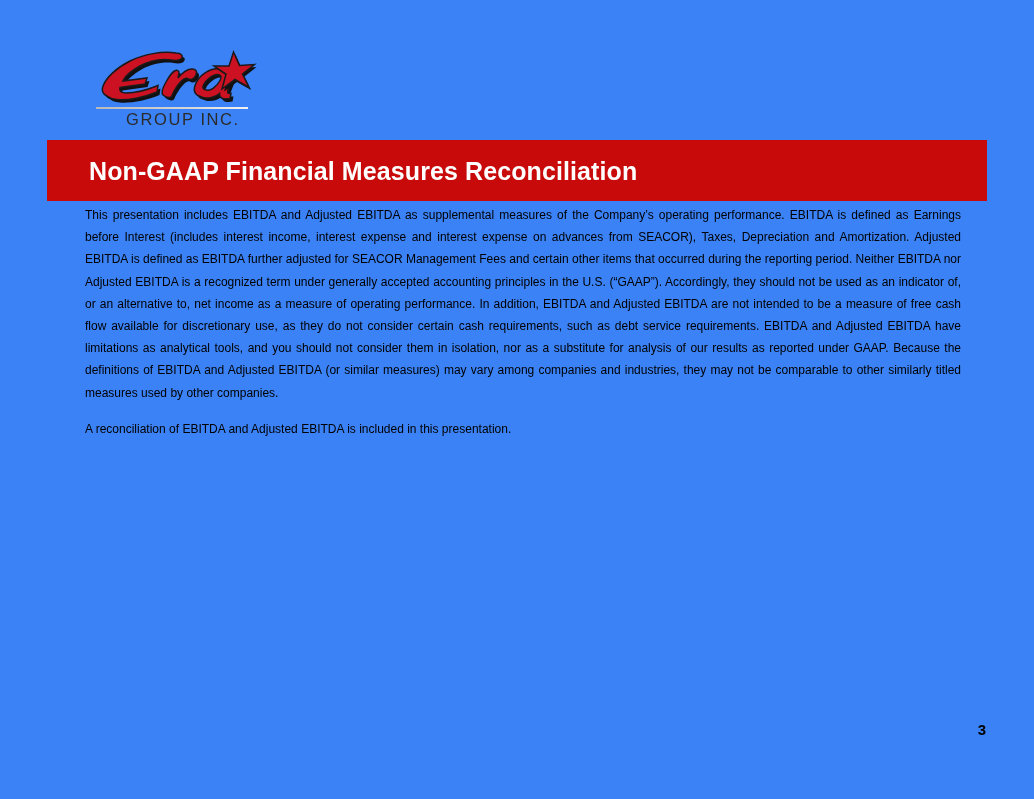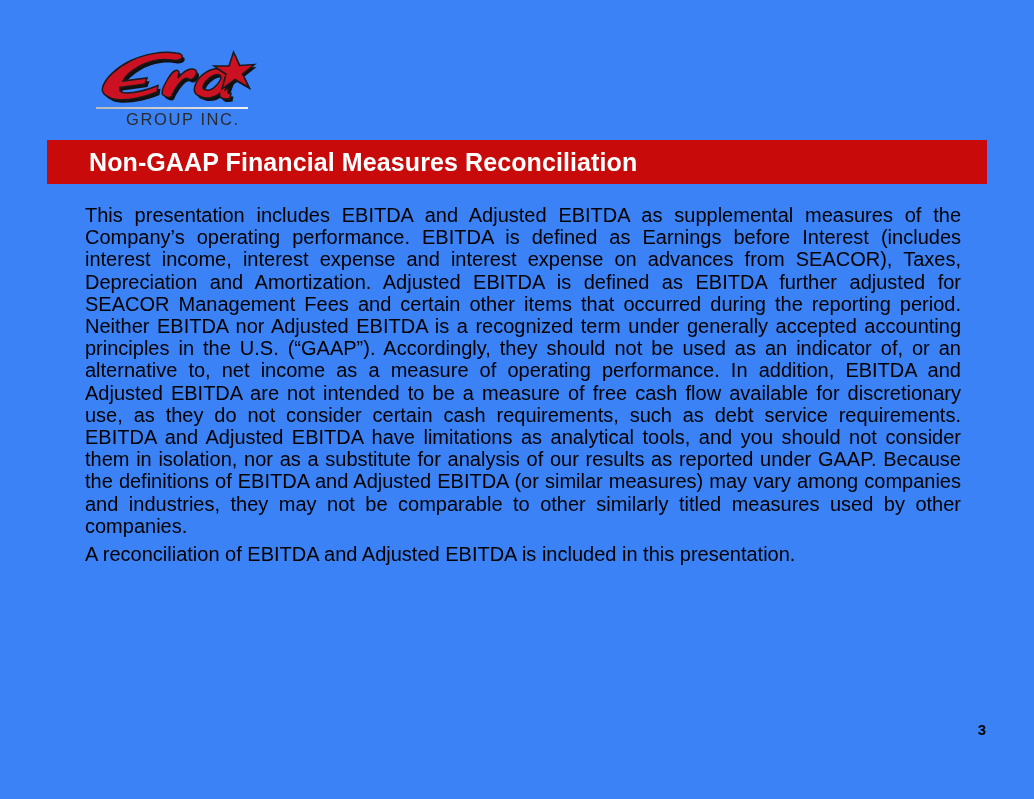--- a/index.html
+++ b/index.html
@@ -57,21 +57,21 @@
     font-family: "Liberation Sans", sans-serif;
     white-space: nowrap;
   }
 
   
   .title-banner {
     position: absolute;
     left: 47px;
     top: 140px;
     width: 940px;
-    height: 44px;
+    height: 61px;
     background: #c80a0a;
   }
   .title-text {
     position: absolute;
     left: 42px;
     top: 50%;
     transform: translateY(-50%);
     color: #ffffff;
     font-size: 25px;
     font-weight: bold;
@@ -81,30 +81,30 @@
   }
 
   
   .body-area {
     position: absolute;
     left: 85px;
     top: 204px;
     width: 876px;
   }
   .para {
-    font-size: 20px;
+    font-size: 12px;
     line-height: 22.2px;
     color: #000000;
     text-align: justify;
     text-justify: inter-word;
     margin: 0;
     font-family: "Liberation Sans", sans-serif;
   }
   .para + .para {
-    margin-top: 6px;
+    margin-top: 14px;
     text-align: left;
   }
 
   
   .page-number {
     position: absolute;
     right: 48px;
     top: 721px;
     font-size: 15px;
     font-weight: bold;

